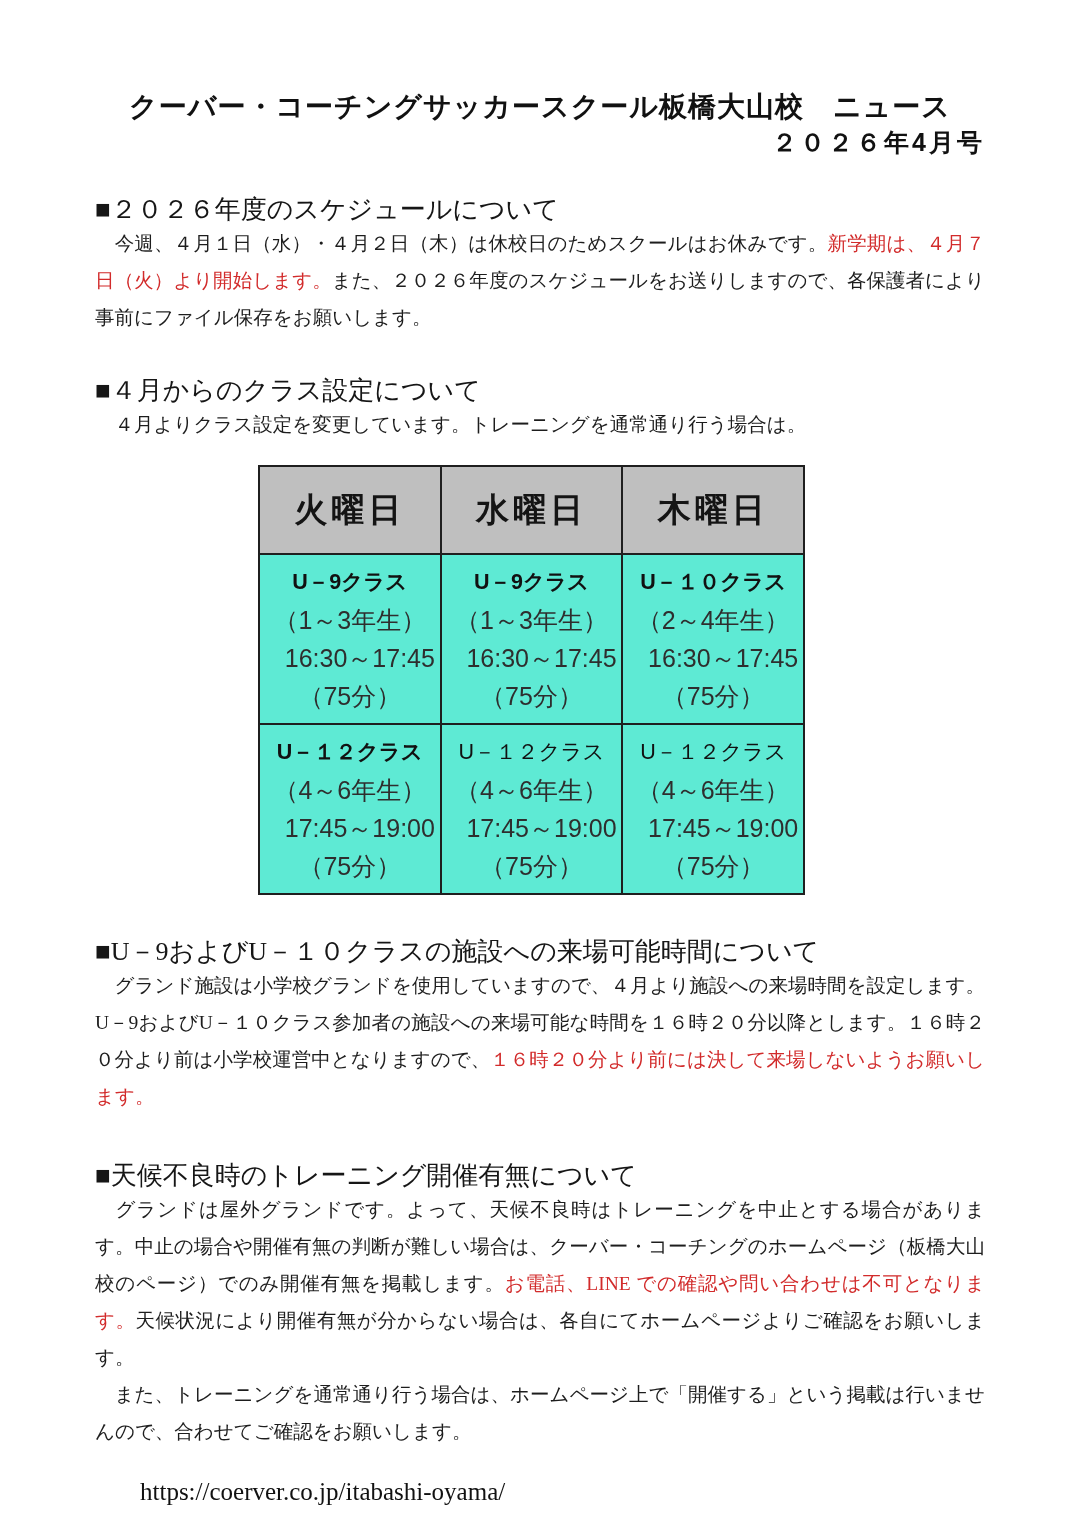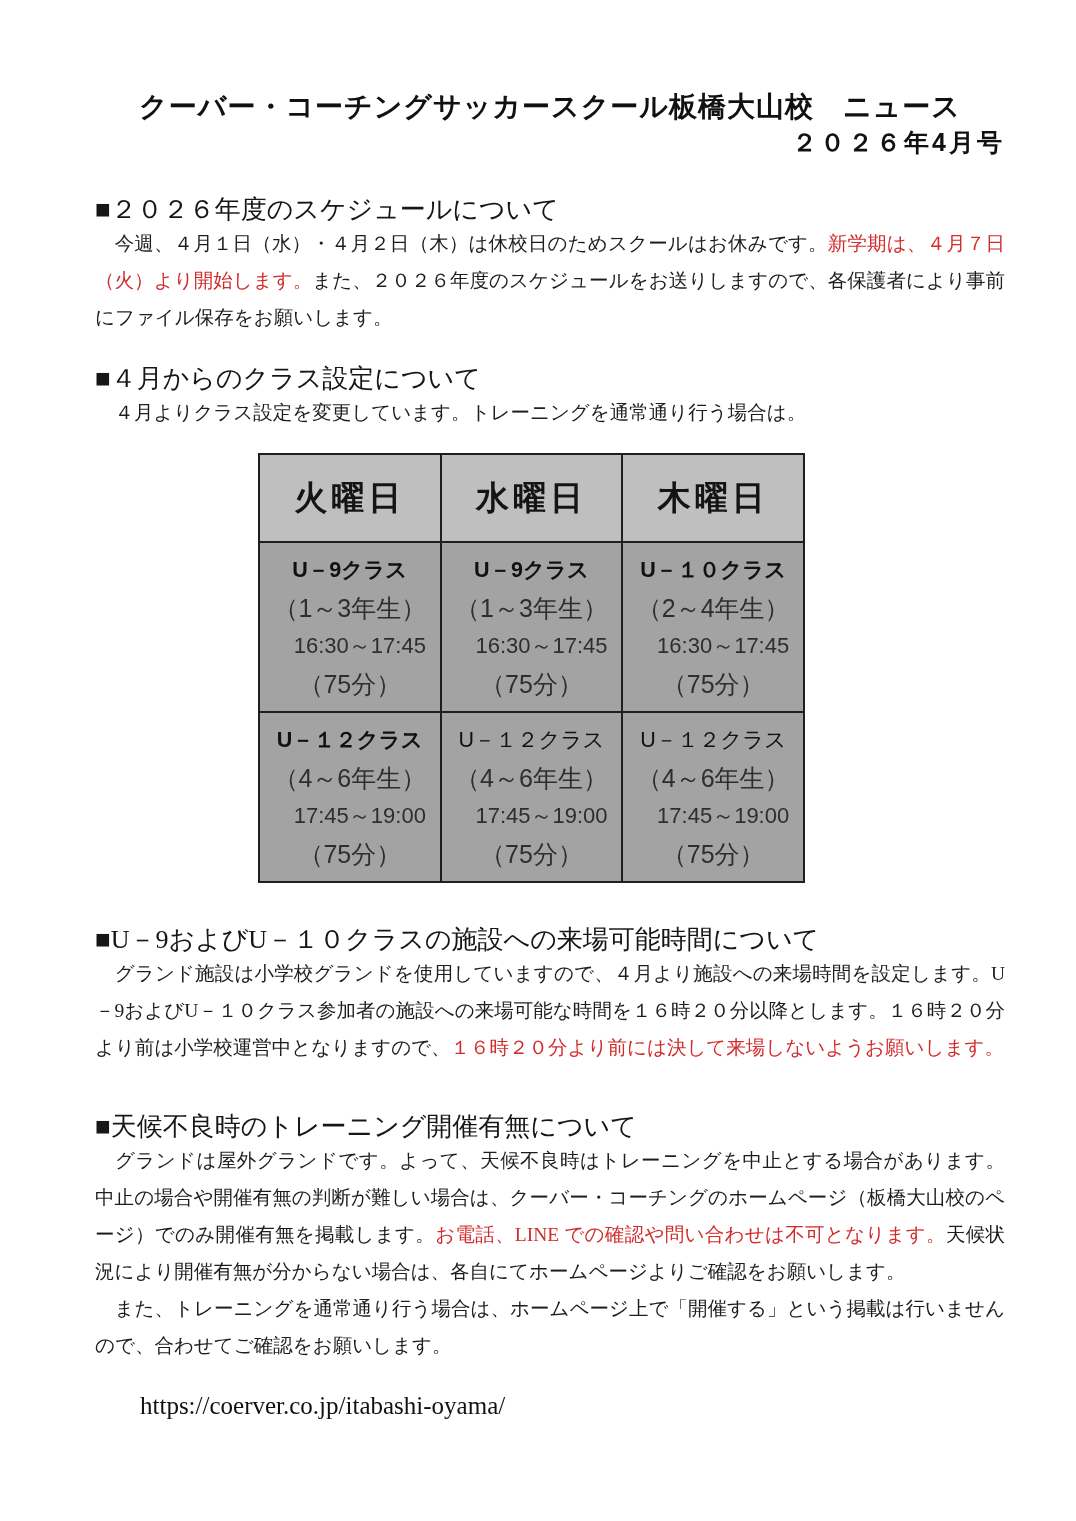--- a/index.html
+++ b/index.html
@@ -7,40 +7,40 @@
   body {
     width: 1076px;
     height: 1521px;
     overflow: hidden;
     font-family: "Liberation Serif", "DejaVu Serif", serif;
     color: #1a1a1a;
   }
   .page {
     width: 1076px;
     height: 1521px;
-    padding: 88px 71px 0 95px;
+    padding: 88px 91px 0 95px;
   }
   .doc-title {
     font-family: "Liberation Sans", "DejaVu Sans", sans-serif;
     font-weight: 700;
     font-size: 28px;
     letter-spacing: 1px;
     text-align: center;
     color: #111111;
   }
   .issue-line {
     font-family: "Liberation Sans", "DejaVu Sans", sans-serif;
     font-weight: 700;
     font-size: 25px;
     letter-spacing: 3px;
     text-align: right;
     color: #111111;
   }
   .section { margin-top: 36px; }
-  .section.tight { margin-top: 28px; }
+  .section.tight { margin-top: 40px; }
   .sec-heading {
     font-size: 26px;
     line-height: 30px;
     font-weight: 400;
     color: #161616;
   }
   .body-para {
     font-size: 19.5px;
     line-height: 37px;
     text-align: justify;
@@ -61,25 +61,25 @@
     vertical-align: middle;
   }
   .schedule-table th {
     height: 88px;
     background: #bfbfbf;
     font-size: 33px;
     font-weight: 700;
     letter-spacing: 4px;
     color: #141414;
   }
-  .schedule-table td { height: 170px; padding: 6px 0; background: #a3a3a3; }
+  .schedule-table td { height: 170px; padding: 6px 0; background: #5eead4; }
   .cell-line { display: block; line-height: 38px; font-size: 25px; color: #2e2e2e; }
   .cell-name { font-size: 21.5px; color: #111111; }
   .cell-name.bold { font-weight: 700; }
-  .cell-time { font-size: 22px; margin-left: 20px; }
+  .cell-time { font-size: 25px; margin-left: 20px; }
   
   .homepage-line {
     margin-top: 28px;
     padding-left: 25px;
     display: flex;
     align-items: baseline;
   }
   .homepage-url {
     margin-left: 20px;
     font-size: 25px;

